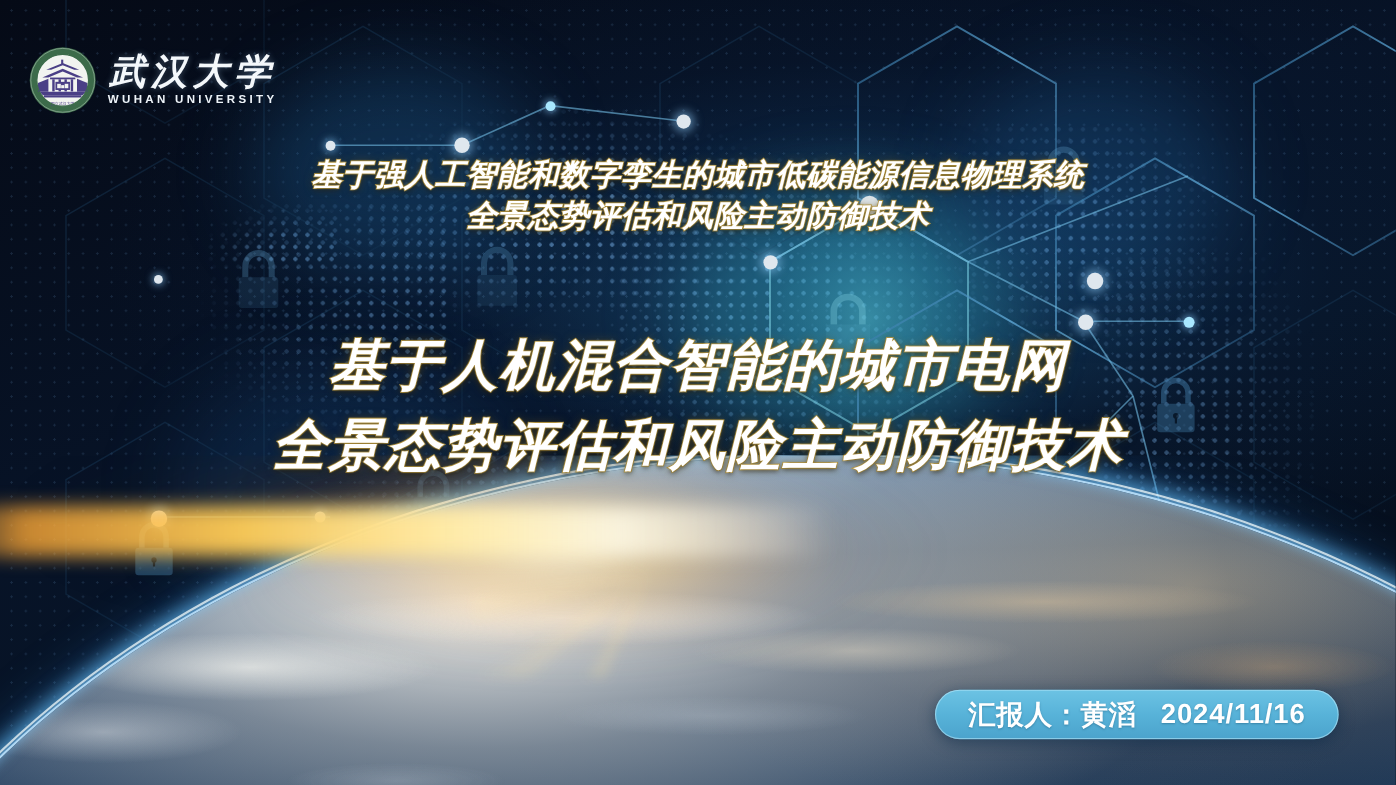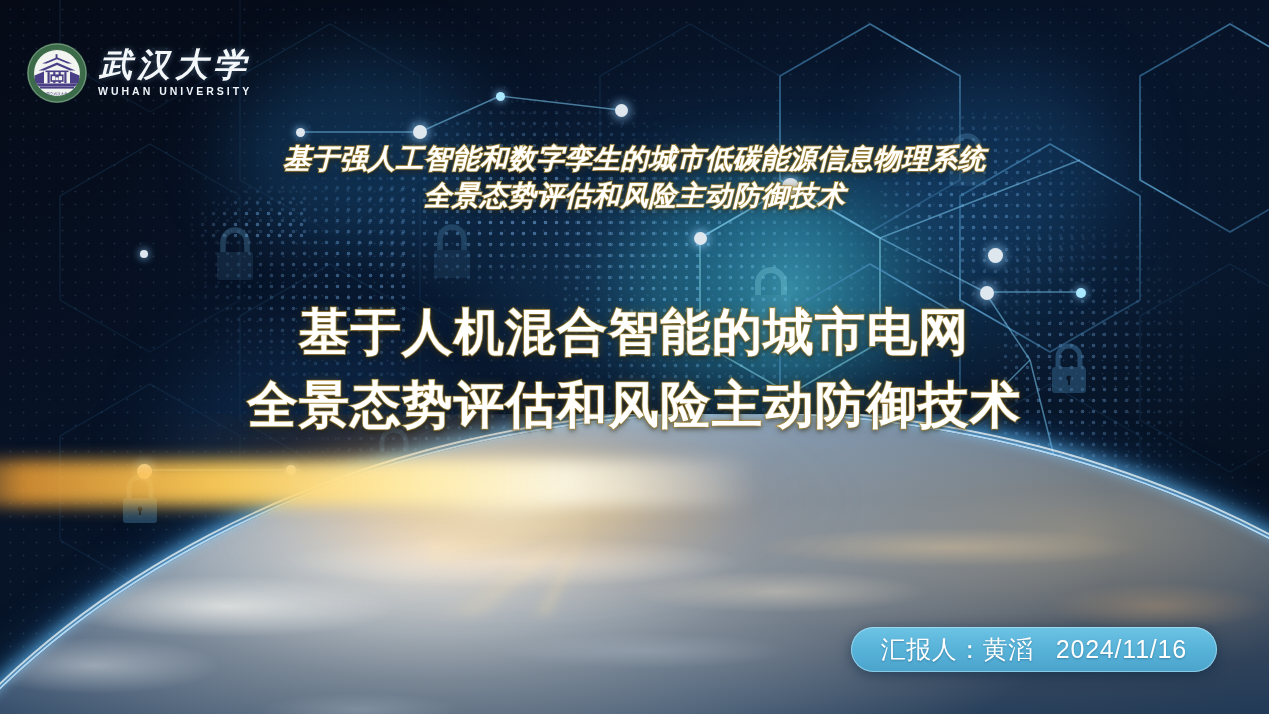--- a/index.html
+++ b/index.html
@@ -223,40 +223,40 @@
 
   .title-block {
     position:absolute;
     left:0; right:0; top:296px;
     text-align:center;
     font-size:50px;
     font-weight:700;
     line-height:1.45;
     letter-spacing:1.6px;
   }
-  .title-block > div { white-space:nowrap; }
+  .title-block > div { white-space:nowrap;font-style:italic; }
 
   
   .presenter-badge {
     position:absolute;
     right:52px; bottom:42px;
     height:45px;
     padding:0 30px;
     display:flex; align-items:center; gap:22px;
     border-radius:23px;
     background:linear-gradient(180deg, #6cc3e4 0%, #57b2d8 52%, #4ba3cc 100%);
     box-shadow:
       0 0 0 1px rgba(190,235,252,0.55) inset,
       0 3px 14px rgba(10,40,70,0.55);
     white-space:nowrap;
   }
   .presenter-badge span {
     color:#ffffff;
     font-size:25px;
-    font-weight:400;
+    font-weight:700;
     letter-spacing:0.5px;
     text-shadow:0 1px 2px rgba(20,70,100,0.40);
   }
   .presenter-badge .date { font-size:25px; letter-spacing:0.8px; }
 </style>
 </head>
 <body>
 
 <div class="slide">
 

